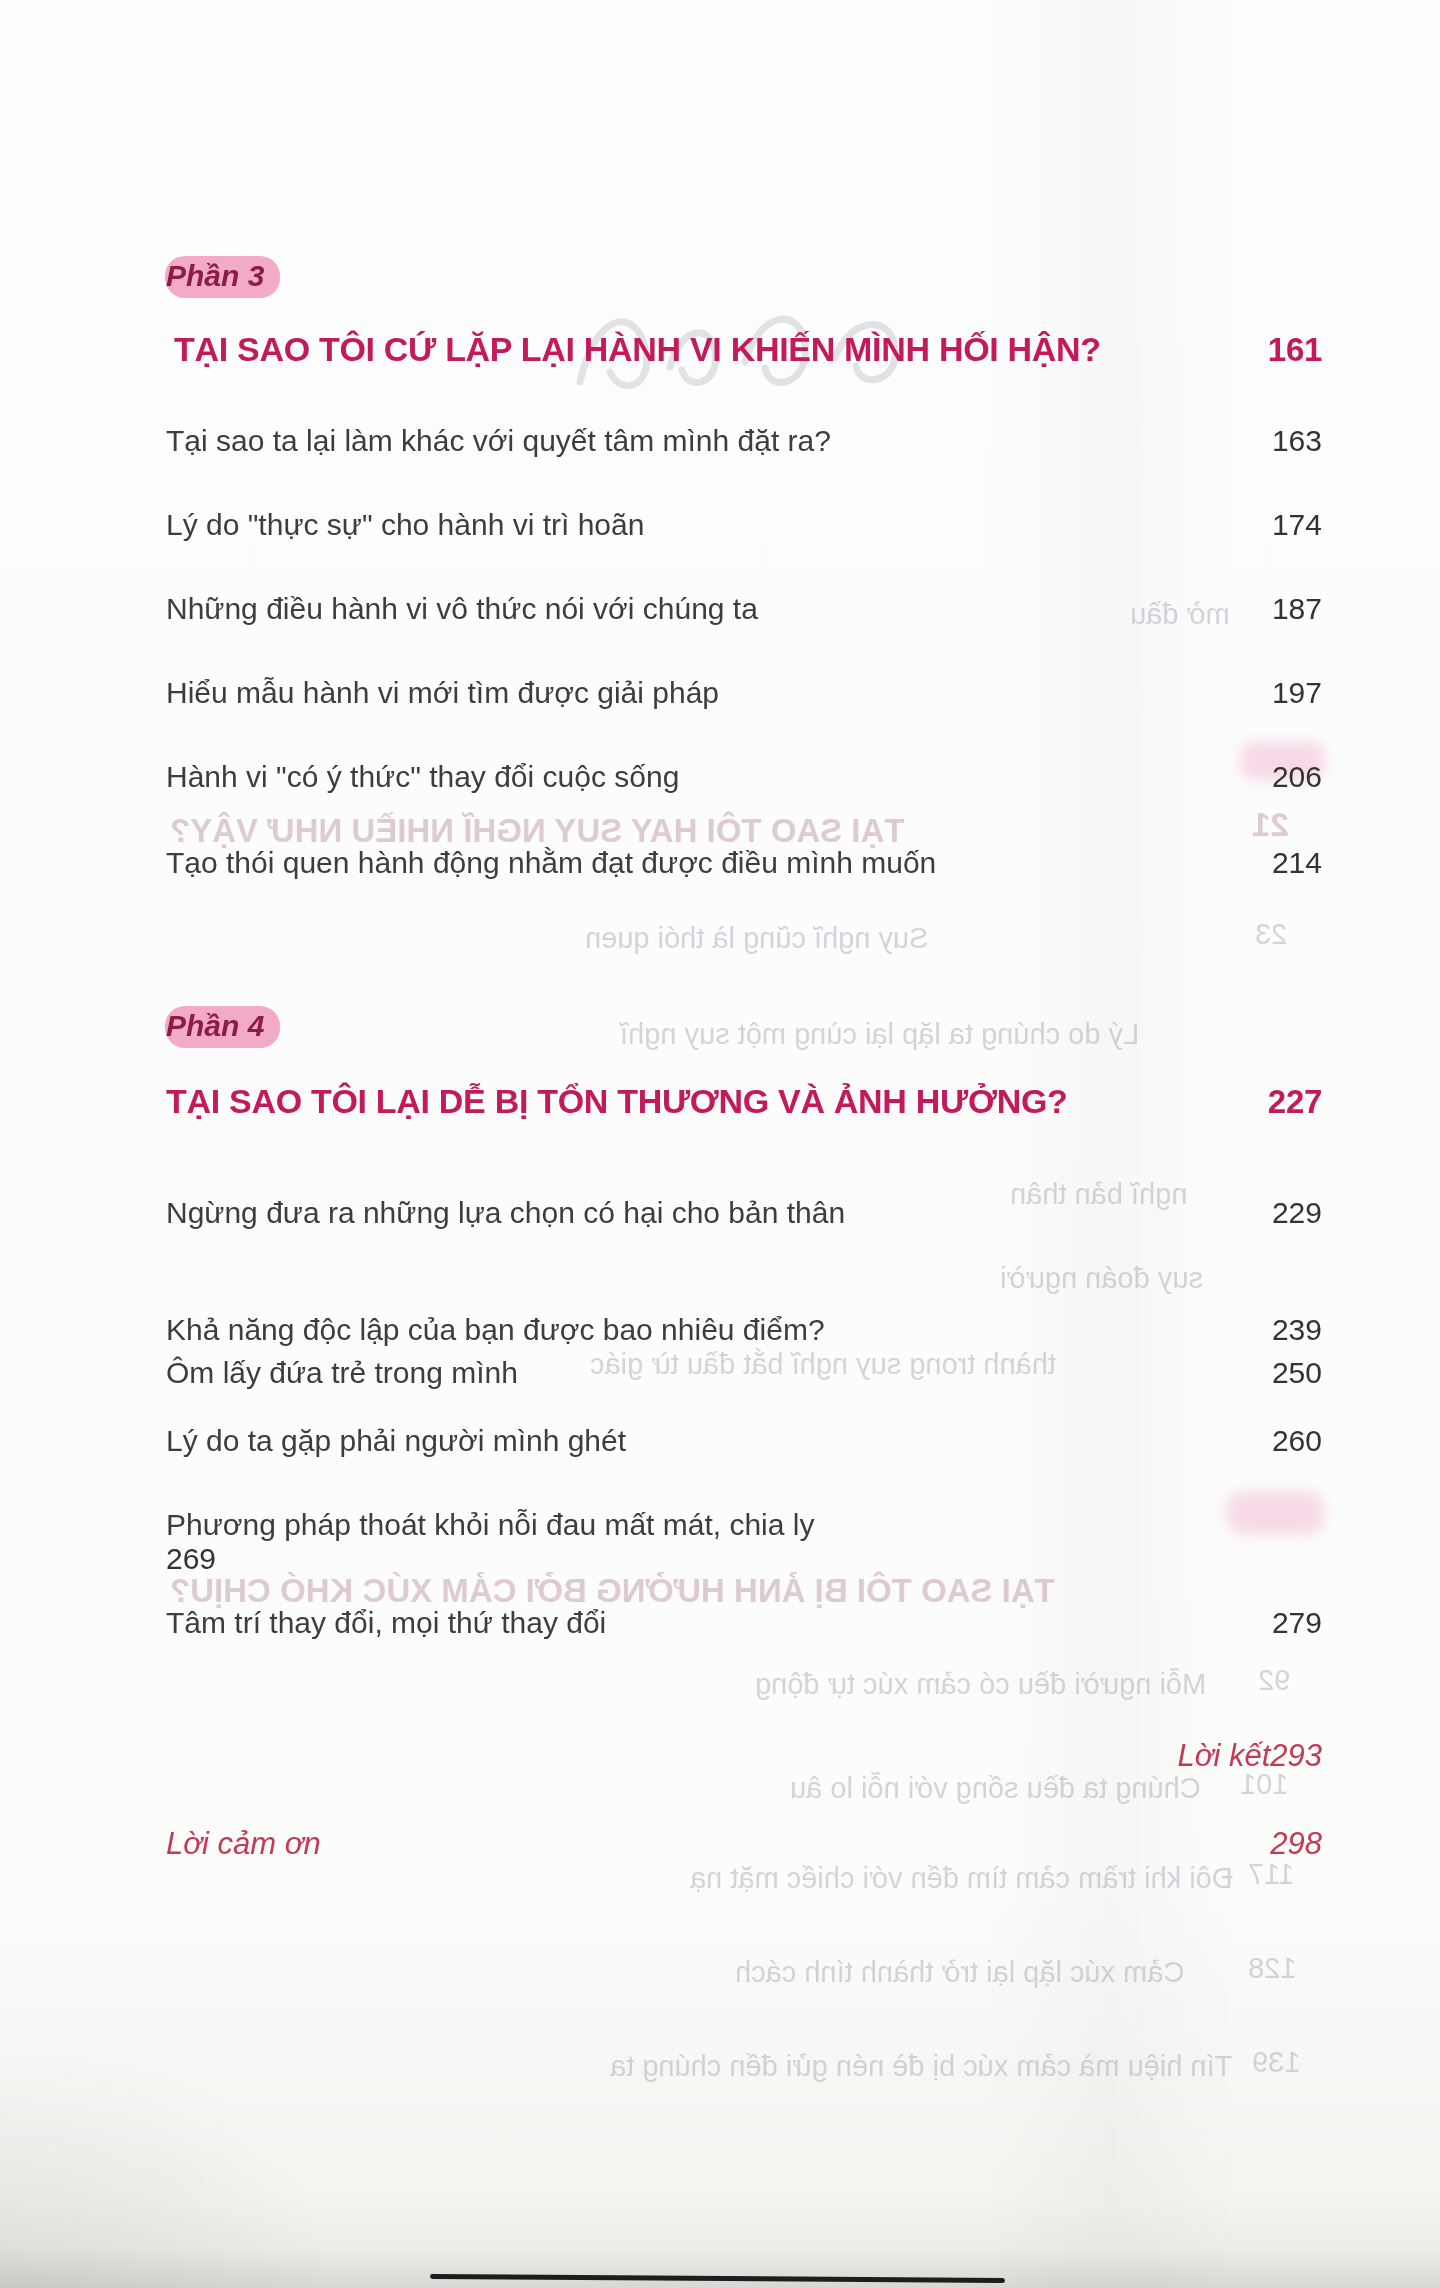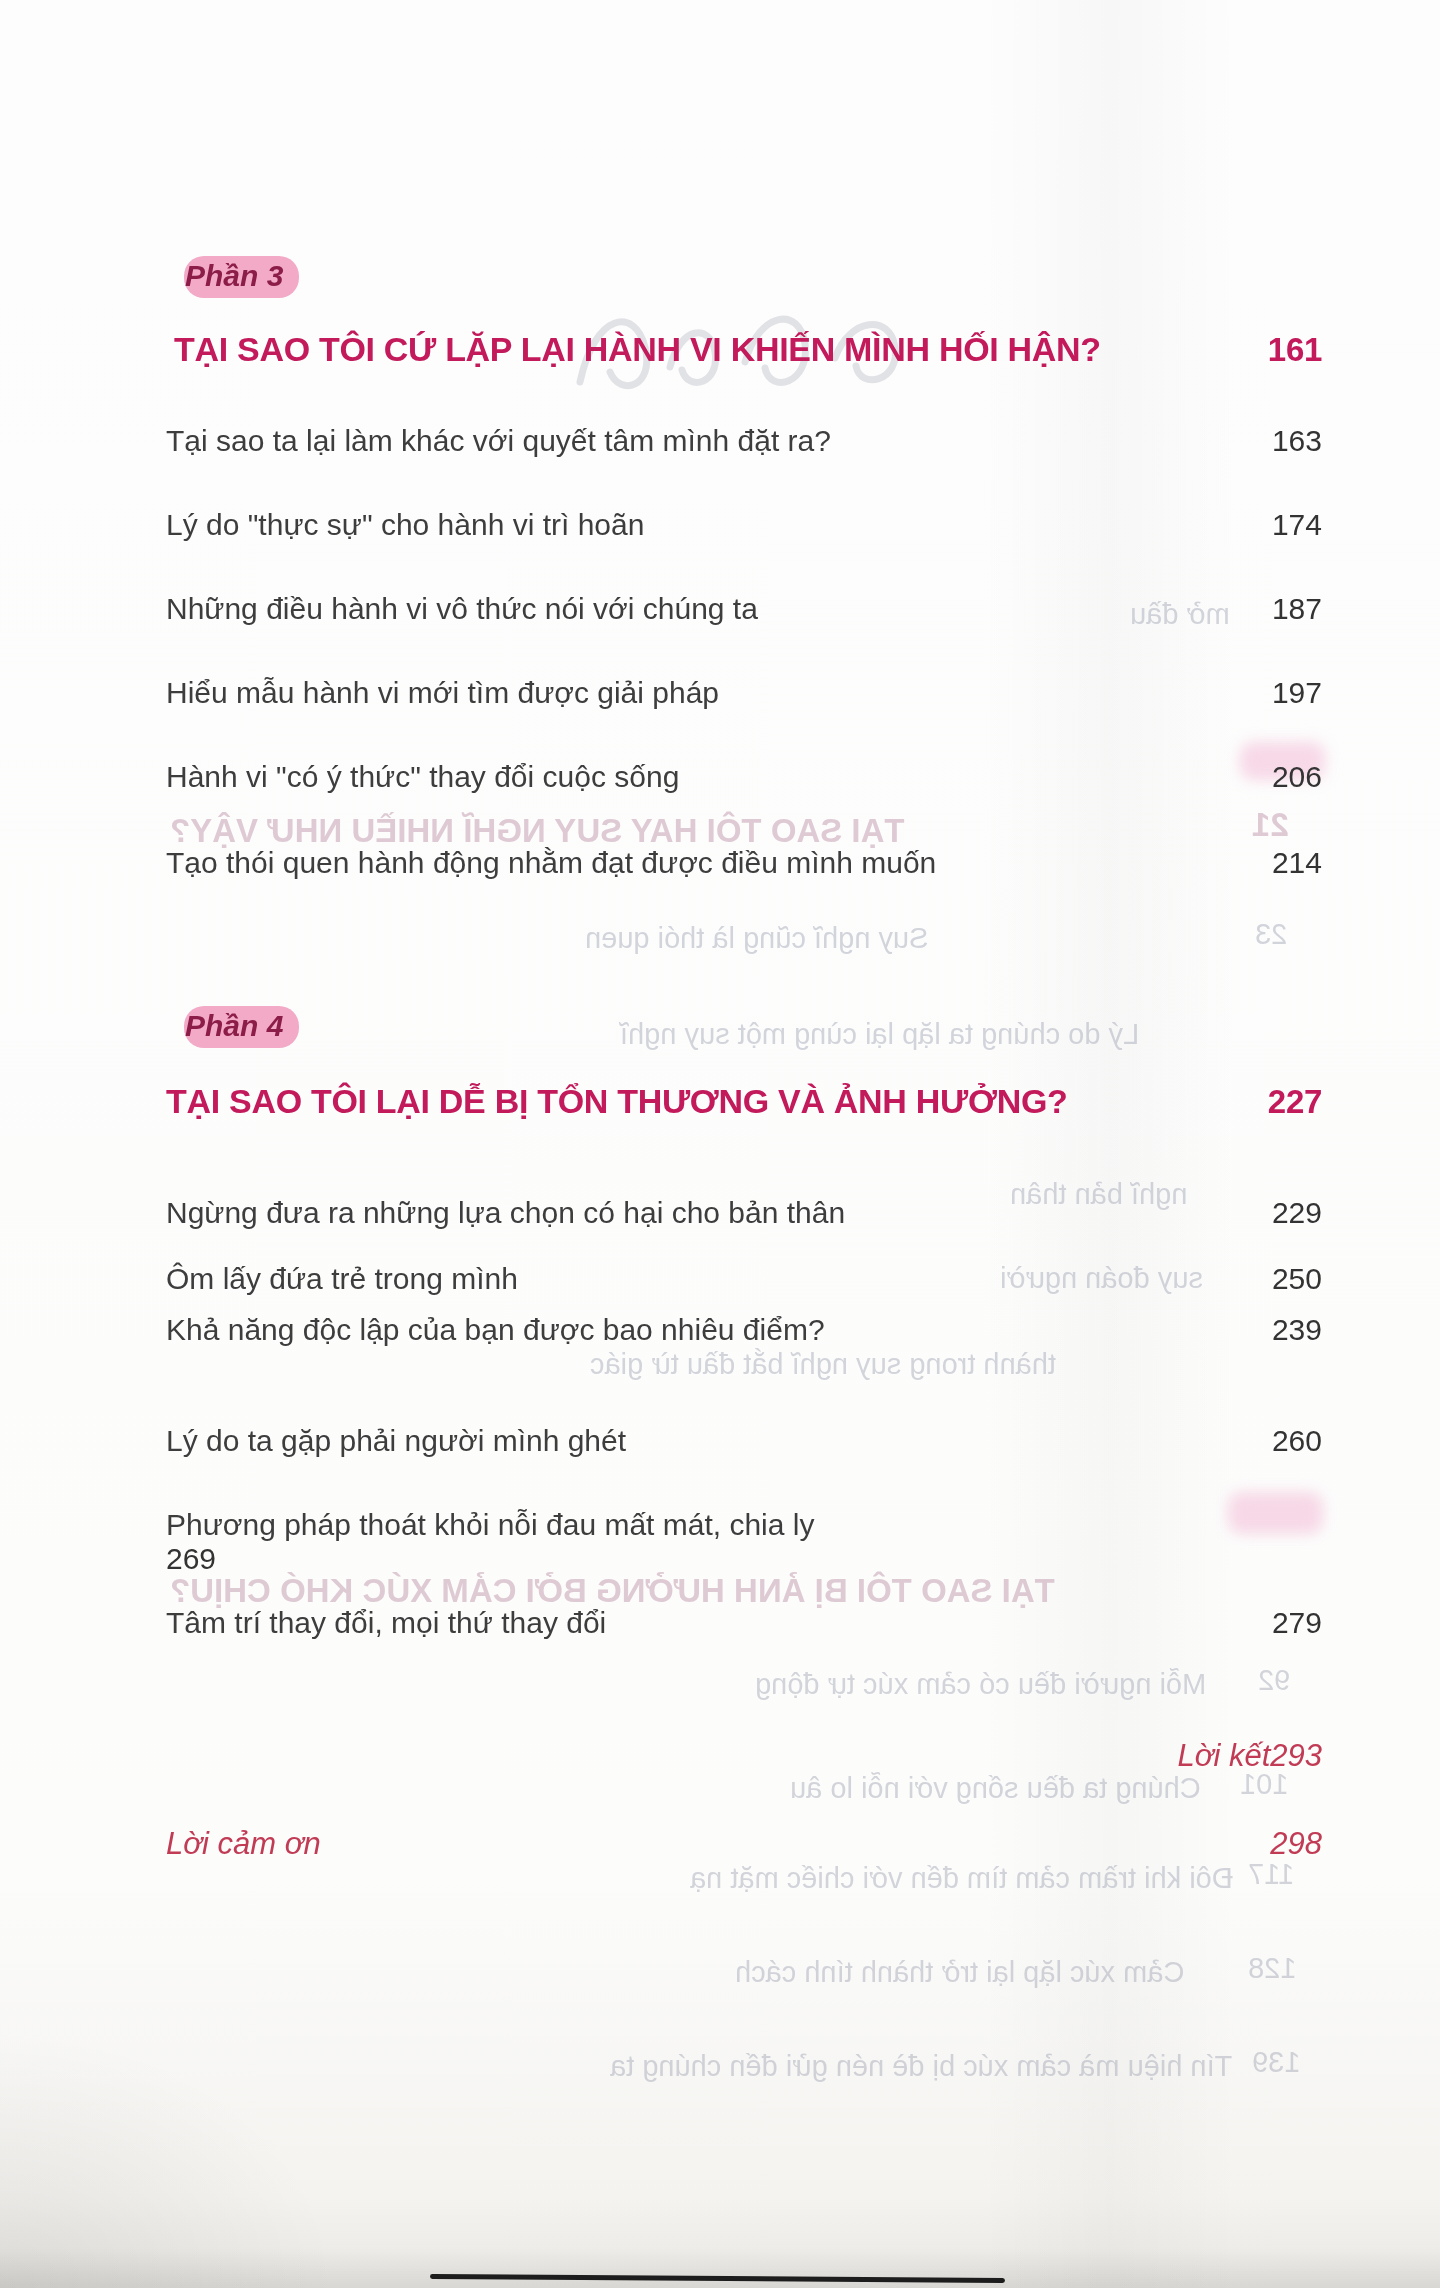--- a/index.html
+++ b/index.html
@@ -31,21 +31,21 @@
   .bottom-shade{
     position:absolute;left:0;bottom:0;width:100%;height:40px;
     background:linear-gradient(180deg,rgba(0,0,0,0),rgba(0,0,0,0.07));
     pointer-events:none;
   }
   .bottom-line{
     position:absolute;top:2276px;left:430px;width:575px;height:5px;
     background:#1d1d1d;border-radius:3px;transform:rotate(0.4deg);
   }
   .badge{
-    position:absolute;left:184px;
+    position:absolute;left:165px;
     background:var(--badge-bg);color:var(--badge-text);
     font-style:italic;font-weight:700;font-size:30px;
     padding:5px 16px 7px 1px;border-radius:20px;line-height:1;
   }
   .sec-heading{
     position:absolute;left:166px;right:118px;
     display:flex;justify-content:space-between;align-items:baseline;
     color:var(--accent);font-weight:700;font-size:34px;letter-spacing:-0.3px;
     white-space:nowrap;
   }
@@ -165,21 +165,21 @@
 </div>
 
 <div class="row" style="top:1172px;margin-top:24px;">
   <span>Ngừng đưa ra những lựa chọn có hại cho bản thân</span>
   <span class="pnum">229</span>
 </div>
 <div class="row" style="top:1313px;">
   <span>Khả năng độc lập của bạn được bao nhiêu điểm?</span>
   <span class="pnum">239</span>
 </div>
-<div class="row" style="top:1262px;">
+<div class="row" style="top:1356px;">
   <span>Ôm lấy đứa trẻ trong mình</span>
   <span class="pnum">250</span>
 </div>
 <div class="row" style="top:1424px;">
   <span>Lý do ta gặp phải người mình ghét</span>
   <span class="pnum">260</span>
 </div>
 <div class="row" style="top:1508px;flex-direction:column;">
   <span>Phương pháp thoát khỏi nỗi đau mất mát, chia ly</span>
   <span class="pnum">269</span>

